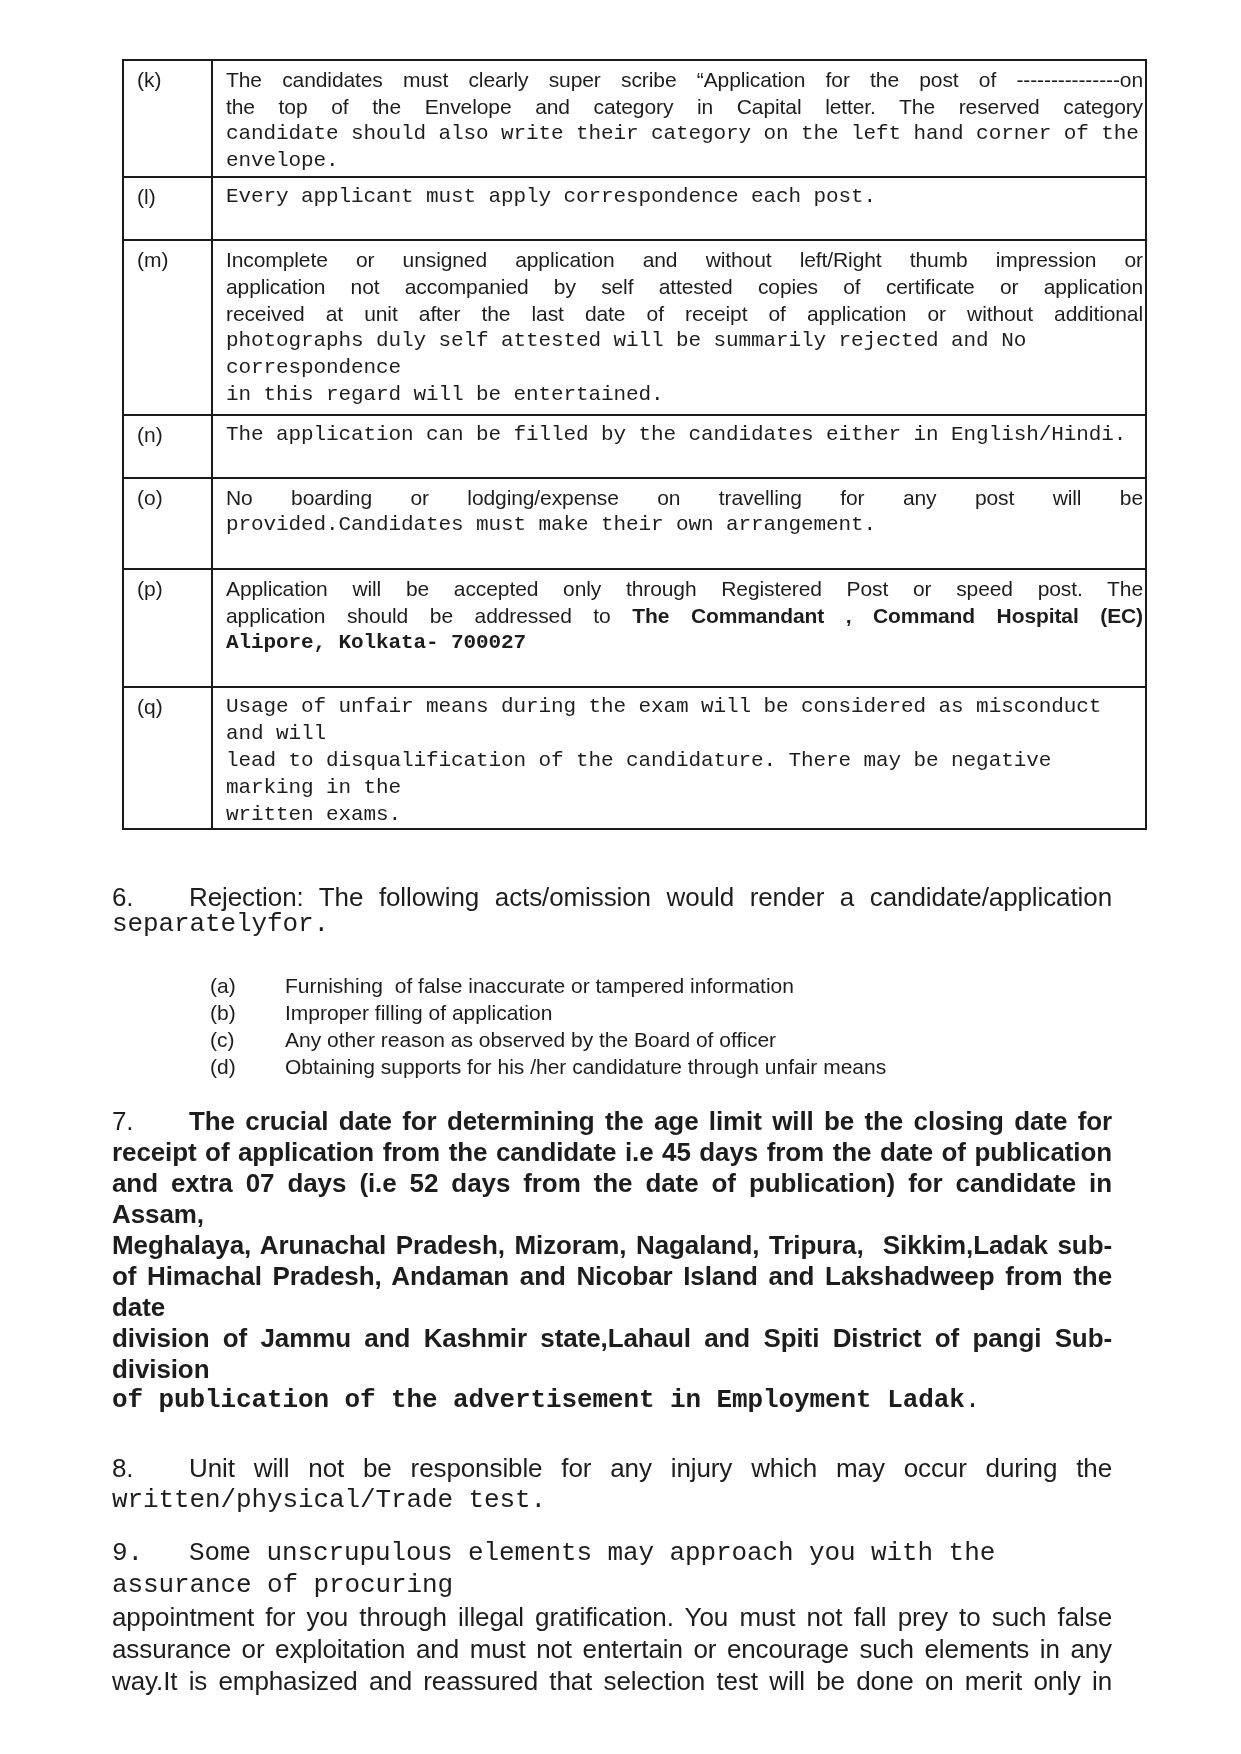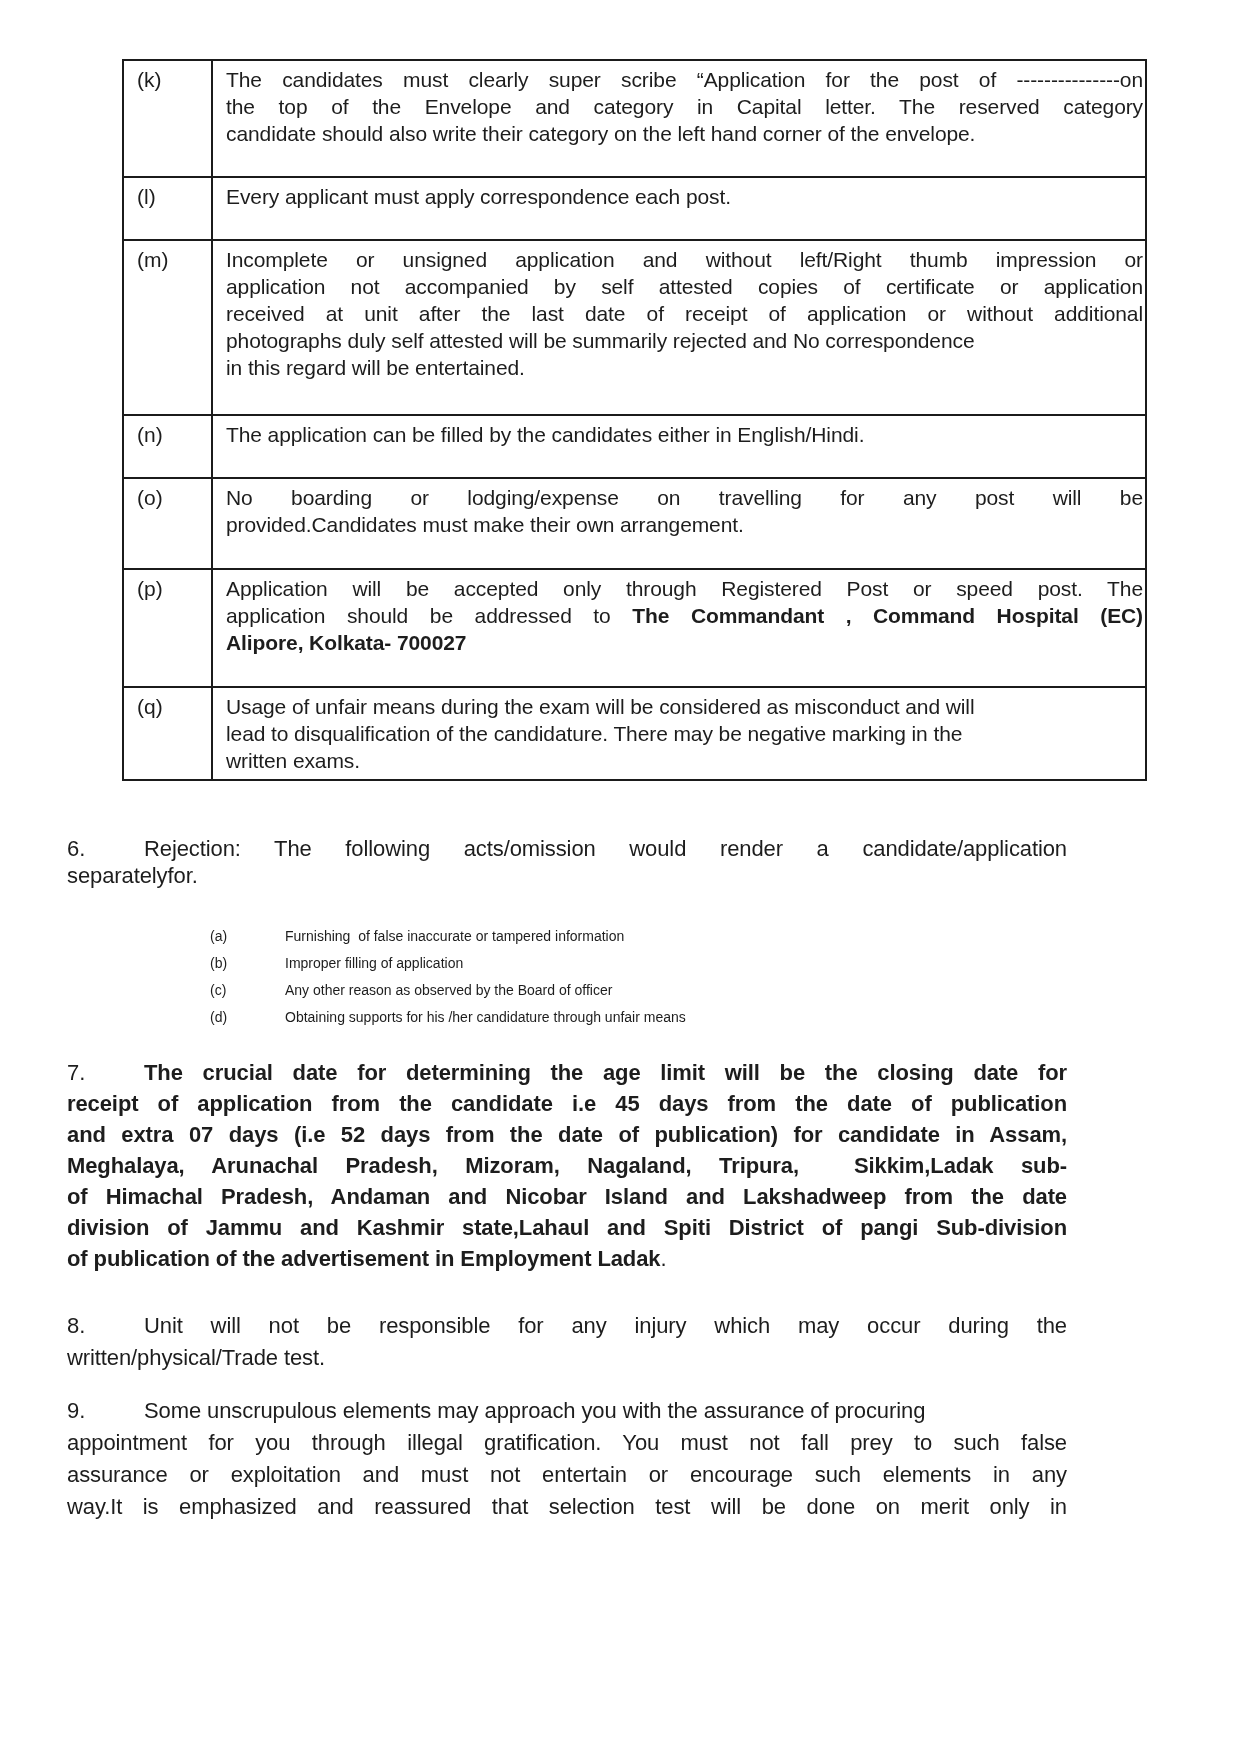--- a/index.html
+++ b/index.html
@@ -29,34 +29,34 @@
   table.doc tr:nth-child(5) td{height:84px;}
   table.doc tr:nth-child(6) td{height:111px;}
   table.doc tr:nth-child(7) td{height:86px;}
 
   
   .ln{
     white-space:pre-wrap;
     text-align:justify;text-align-last:justify;
     letter-spacing:-0.1px;
   }
-  .ln.left{text-align:left;text-align-last:auto;}
+  .ln.left{text-align:left;text-align-last:auto;font-family:Liberation Mono, monospace;}
   .b{font-weight:700;}
   .r{font-weight:400;}
 
   
-  .para{margin-left:67px;width:1000px;font-size:22px;}
+  .para{margin-left:112px;width:1000px;font-size:26px;}
   .p6{margin-top:54px;line-height:27px;}
   .p7{margin-top:26px;line-height:31px;font-weight:700;letter-spacing:-0.05px;}
   .p8{margin-top:36px;line-height:32px;}
   .p9{margin-top:21px;line-height:32px;}
   .num{display:inline-block;width:77px;font-weight:400;}
 
   
-  .list{margin:34px 0 0 210px;width:820px;font-size:14px;line-height:27px;}
+  .list{margin:34px 0 0 210px;width:820px;font-size:21px;line-height:27px;}
   .li{white-space:pre-wrap;}
   .li-num{display:inline-block;width:75px;}
 </style>
 </head>
 <body>
 
 <div class="page">
   <table class="doc">
     <tbody id="tbody">
         <tr>

